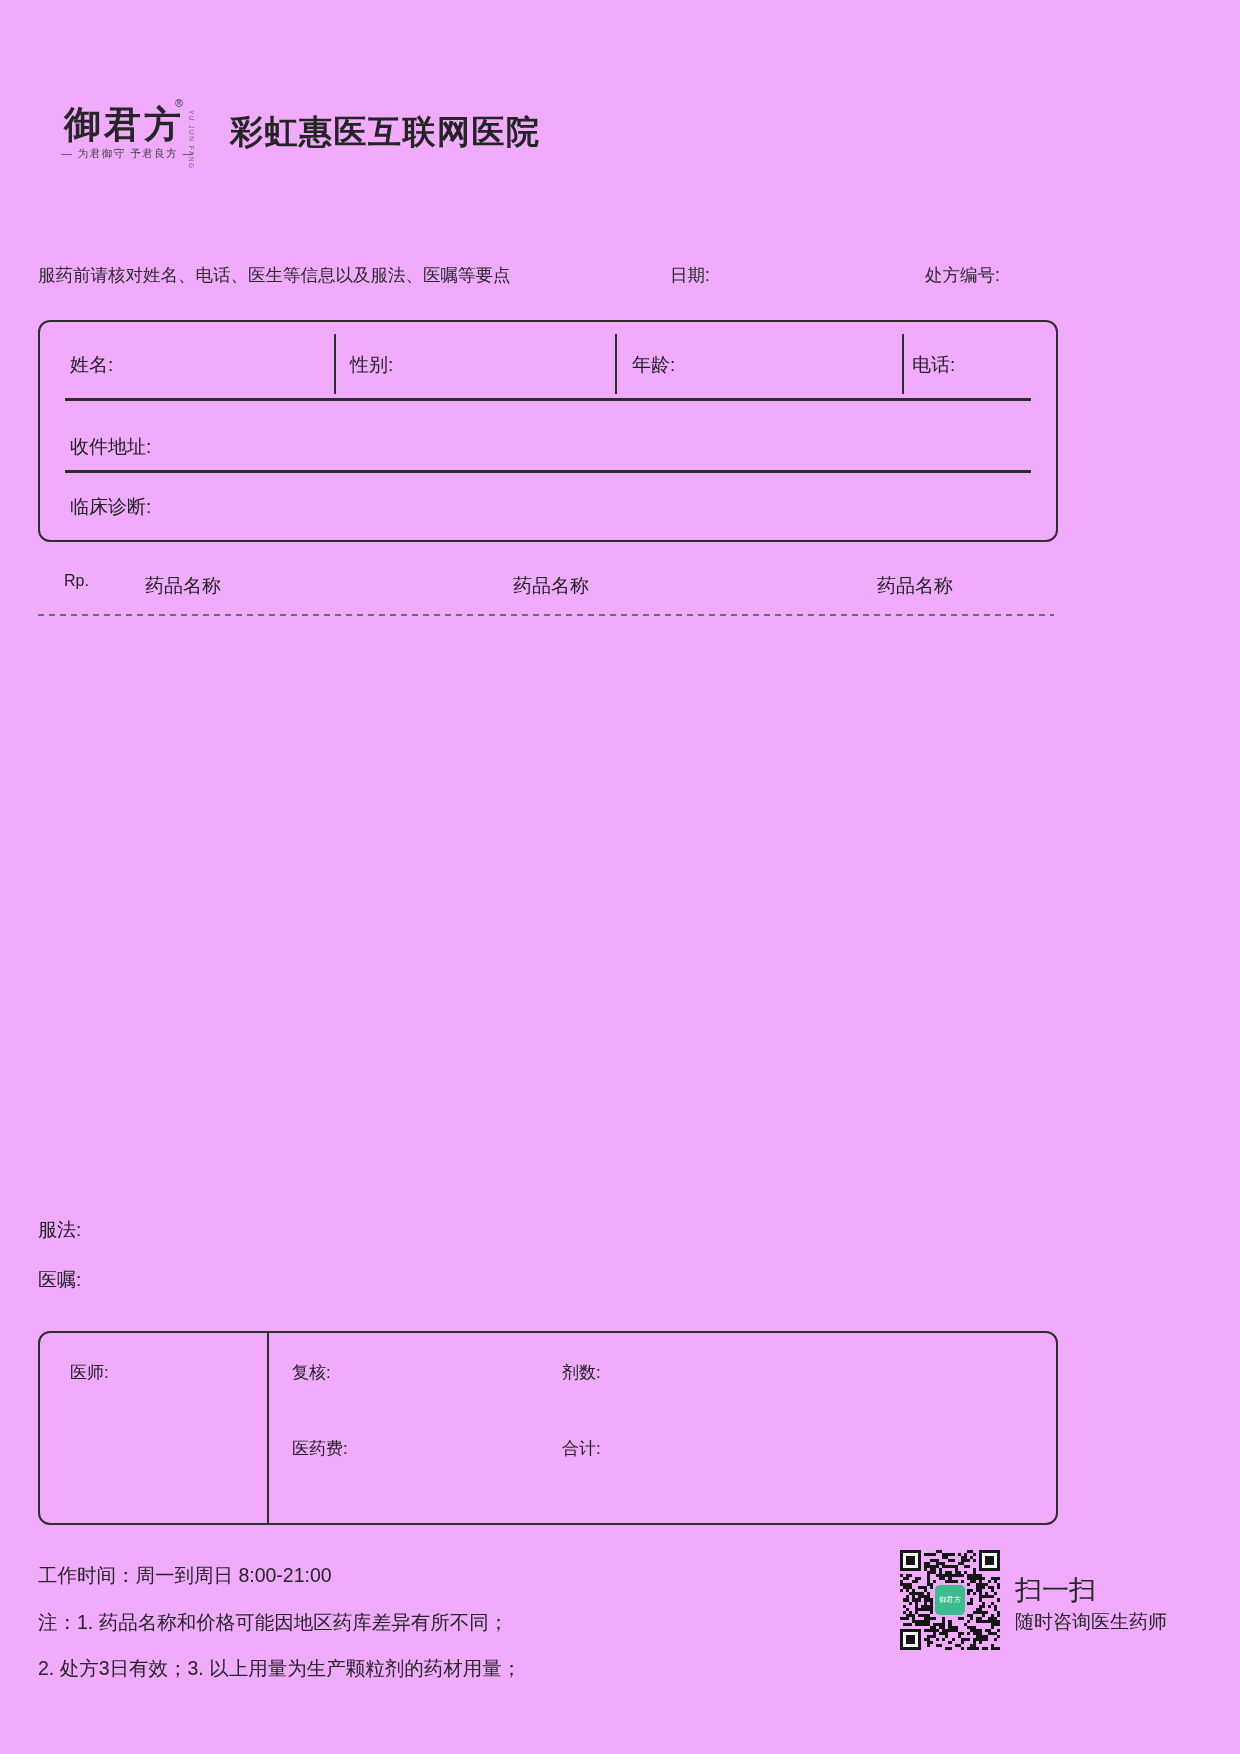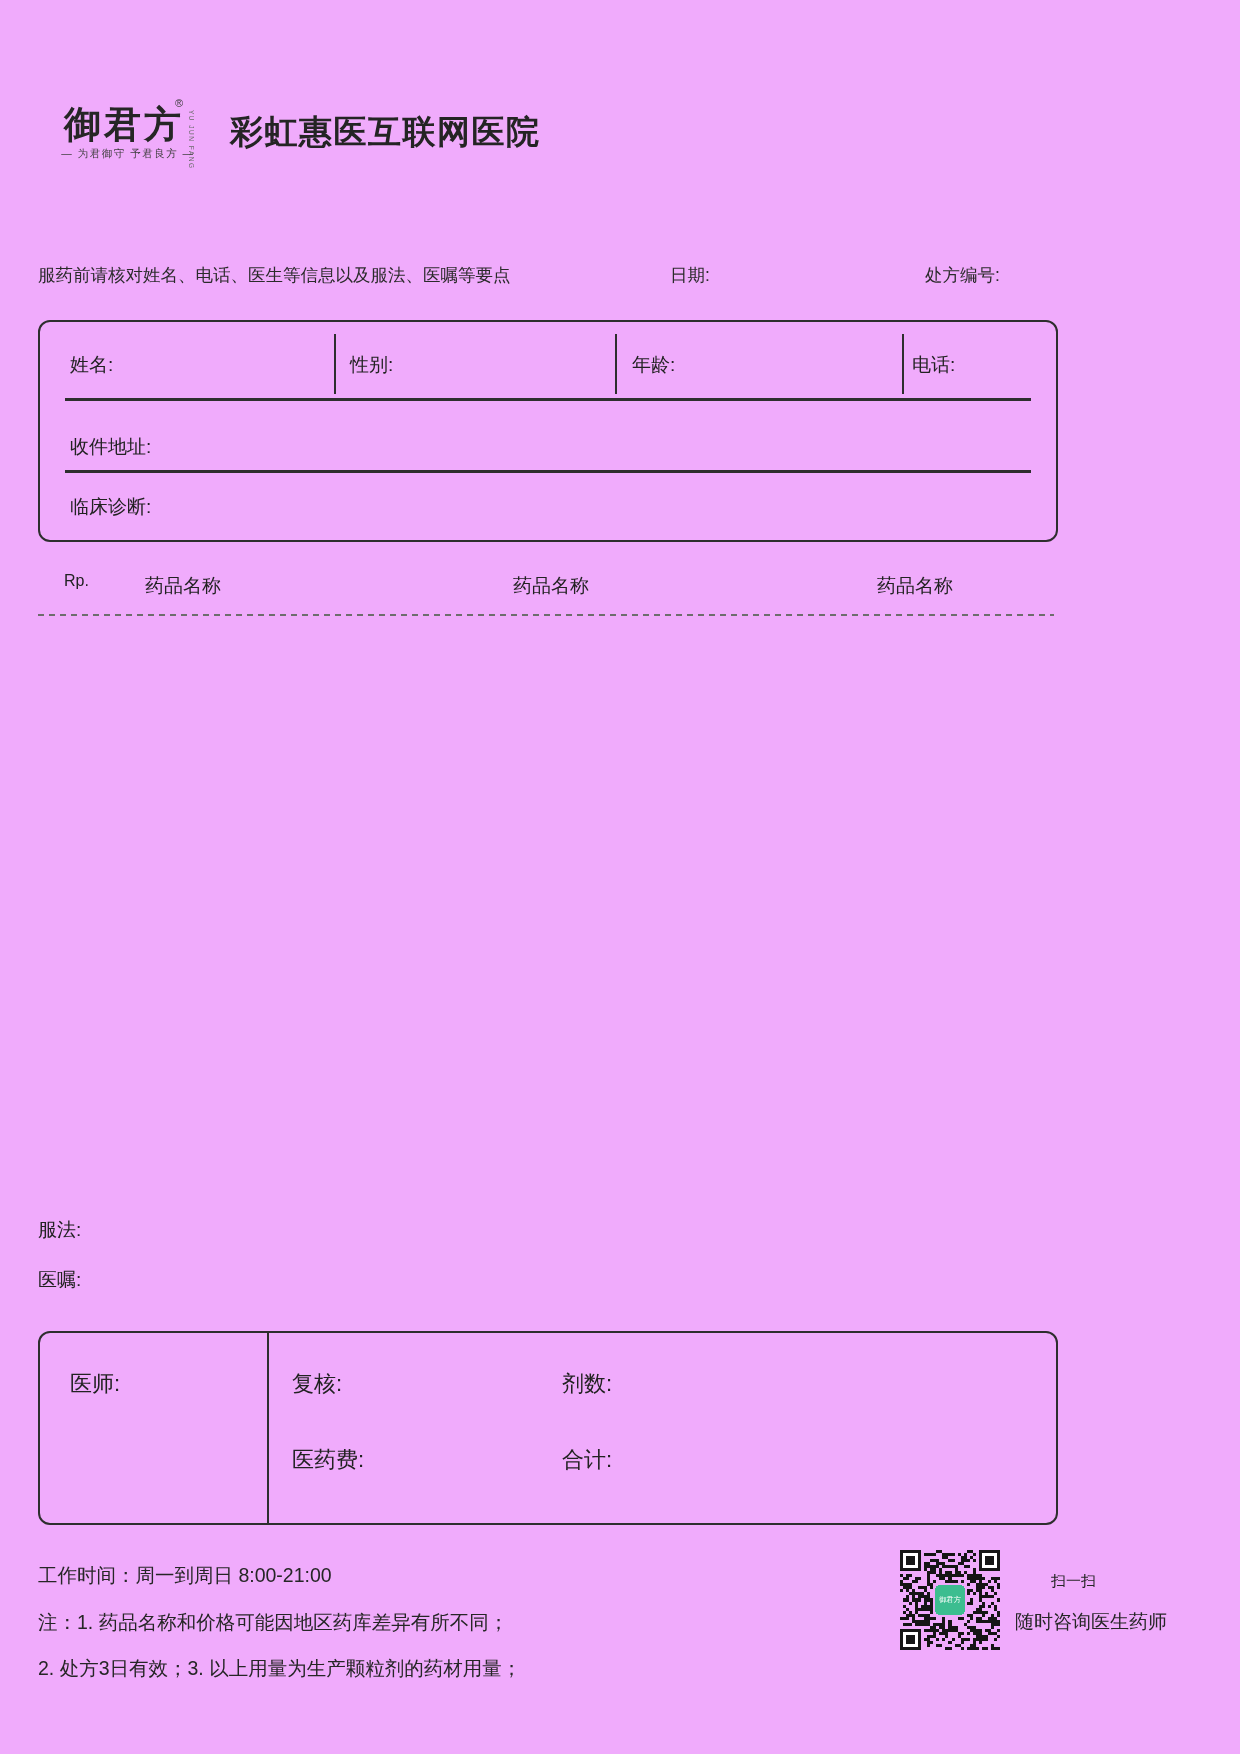--- a/index.html
+++ b/index.html
@@ -50,35 +50,35 @@
   .dashed-line{left:38px;top:614px;width:1016px;height:2px;
     background:repeating-linear-gradient(90deg,#6d6d6d 0 6px,transparent 6px 11px);}
 
   
   .usage-label{left:38px;top:1217px;font-size:19px;color:#222;}
   .advice-label{left:38px;top:1267px;font-size:19px;color:#222;}
 
   
   .signoff-box{left:38px;top:1331px;width:1016px;height:190px;border:2.5px solid #2e2e2e;border-radius:12px;}
   .s-divider{position:absolute;left:227px;top:0;bottom:0;width:2px;background:#2e2e2e;}
-  .s-label{position:absolute;font-size:22px;color:#222;margin-top:8px;}
+  .s-label{position:absolute;font-size:17px;color:#222;}
   .s-physician{left:30px;top:28px;}
   .s-review{left:252px;top:28px;}
   .s-dose{left:522px;top:28px;}
   .s-fee{left:252px;top:104px;}
   .s-total{left:522px;top:104px;}
 
   
   .foot-line{left:38px;font-size:19.5px;color:#262626;}
   .foot-1{top:1562px;}
   .foot-2{top:1609px;}
   .foot-3{top:1655px;}
 
   .qr-wrap{left:900px;top:1550px;width:100px;height:100px;}
-  .scan-title{left:1015px;top:1572px;font-size:15px;color:#262626;margin-left:36px;}
+  .scan-title{left:1015px;top:1572px;font-size:27px;color:#262626;}
   .scan-sub{left:1015px;top:1609px;font-size:19px;color:#262626;}
 </style>
 </head>
 <body>
 
 <div class="page">
 
   <div class="abs logo-chars">御君方</div>
   <div class="abs logo-reg">®</div>
   <div class="abs logo-vert">YU JUN FANG</div>

